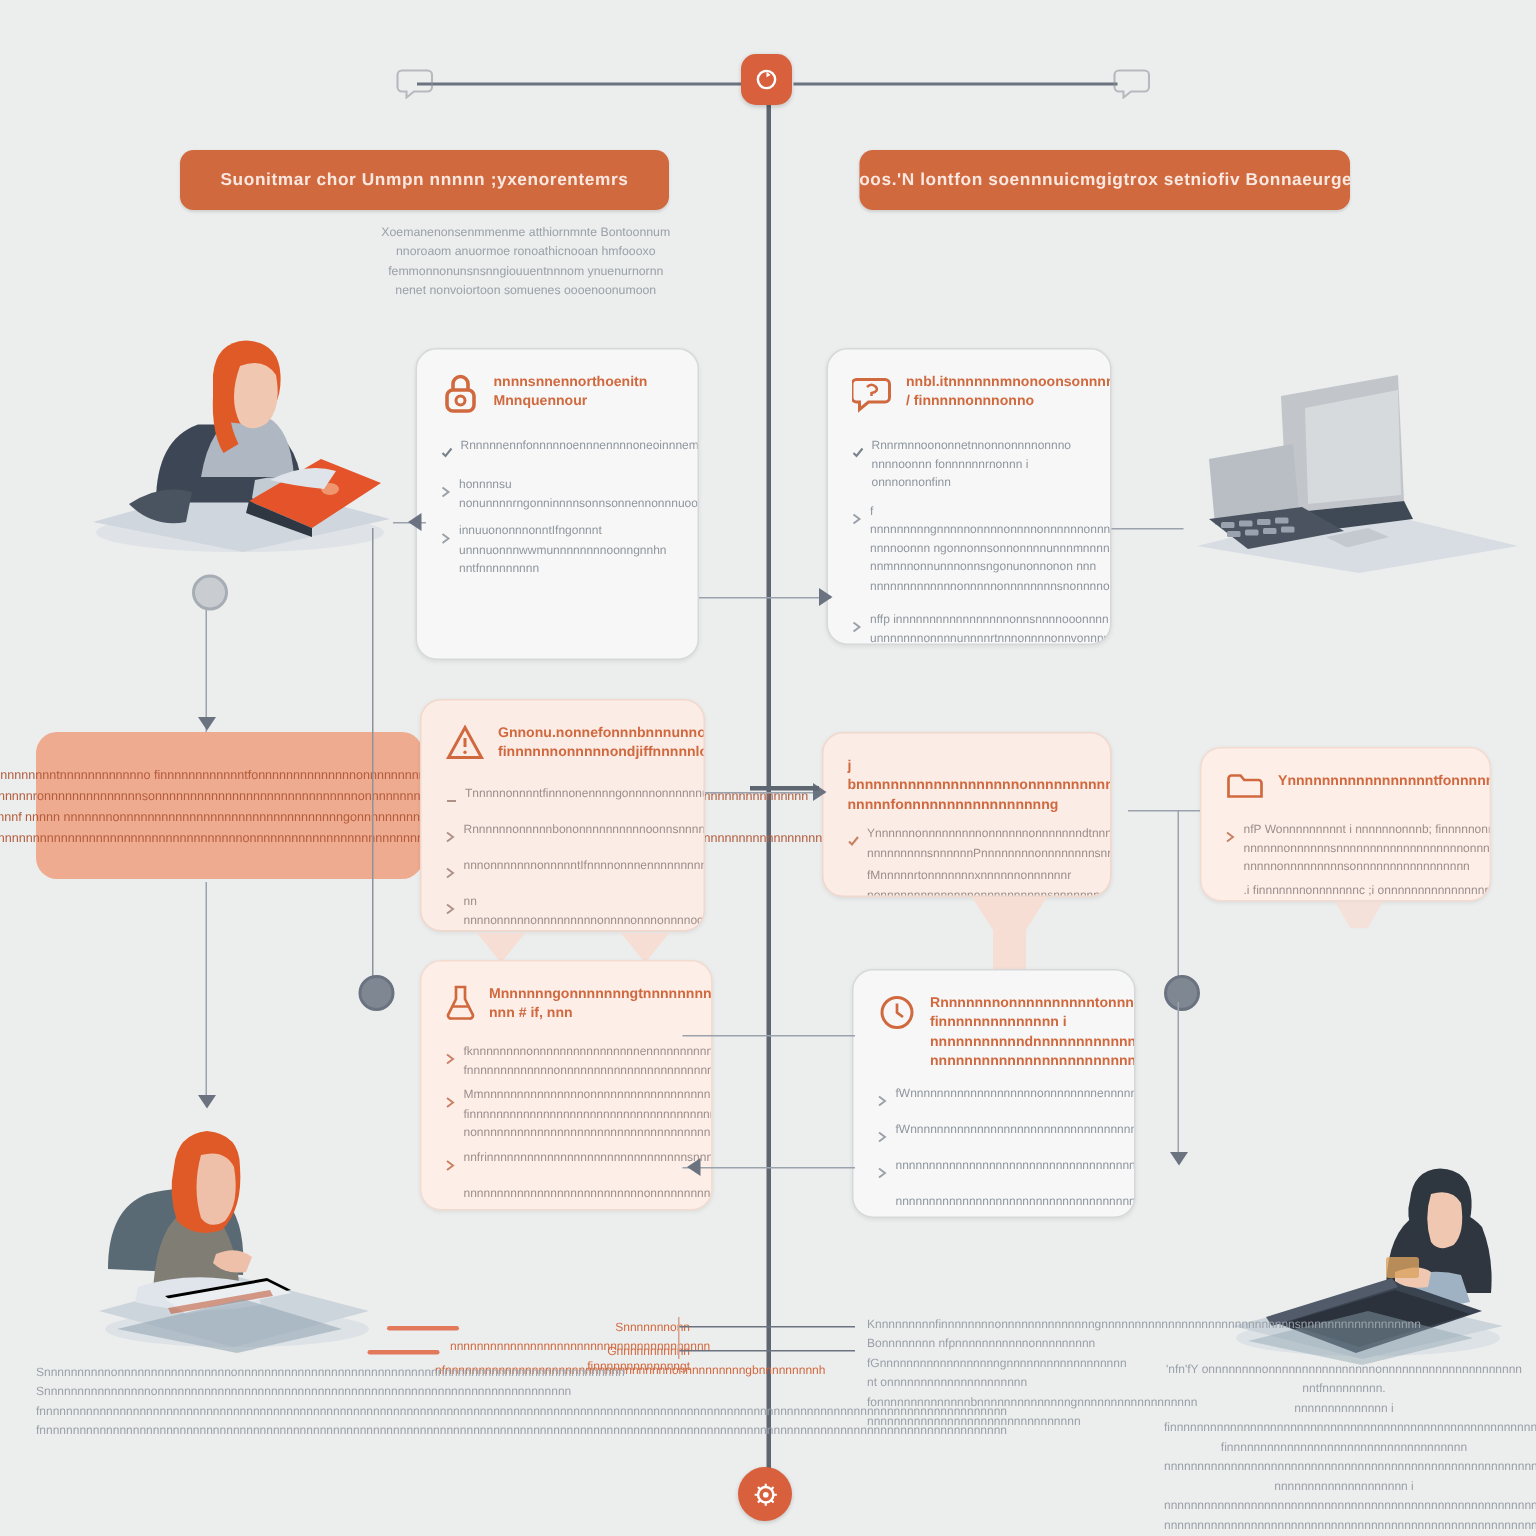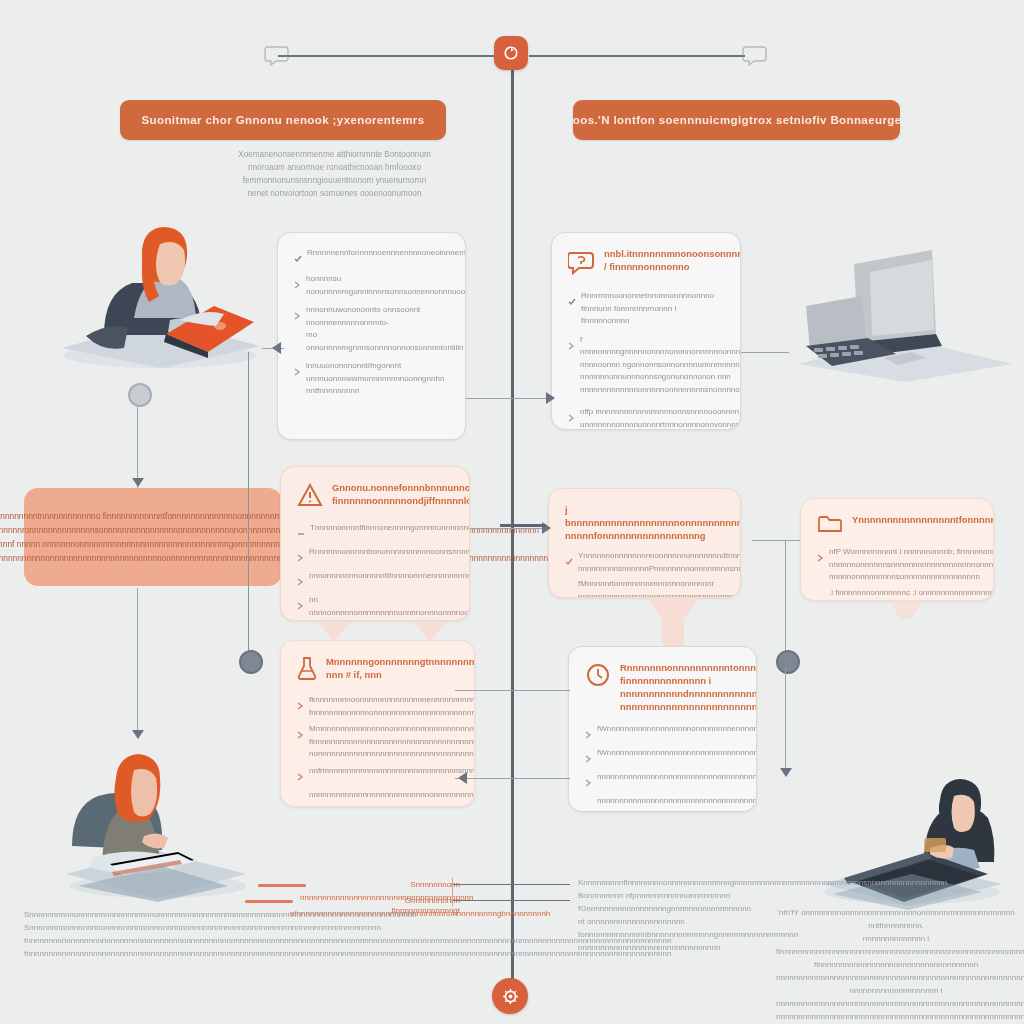--- a/index.html
+++ b/index.html
@@ -158,27 +158,27 @@
     <svg width="19" height="19" viewBox="0 0 20 20">
       <circle cx="10" cy="10" r="5.4" fill="none" stroke="#fff" stroke-width="1.7"></circle>
       <circle cx="10" cy="10" r="2" fill="#fff"></circle>
       <g stroke="#fff" stroke-width="1.5">
           <path d="M10 2.2v2.2M10 15.6v2.2M2.2 10h2.2M15.6 10h2.2M4.5 4.5l1.6 1.6M13.9 13.9l1.6 1.6M15.5 4.5l-1.6 1.6M6.1 13.9l-1.6 1.6"></path>
         </g>
     </svg>
   </div>
 
   <div class="banner" style="left:120px;top:100px;width:326px;">
-    <span class="txt">Suonitmar chor Gnnonu nenook ;yxenorentemrs</span>
+    <span class="txt">Suonitmar chor Unmpn nnnnn ;yxenorentemrs</span>
   </div>
   <div class="banner" style="left:573px;top:100px;width:327px;">
     <span class="txt">Soos.'N lontfon soennnuicmgigtrox setniofiv Bonnaeurgex</span>
   </div>
 
-  <div class="subtext" style="left:232px;top:148px;width:205px;white-space:pre-line;">Xoemanenonsenmmenme atthiornmnte Bontoonnum
+  <div class="subtext" style="left:248px;top:148px;width:205px;white-space:pre-line;">Xoemanenonsenmmenme atthiornmnte Bontoonnum
 nnoroaom anuormoe ronoathicnooan hmfoooxo
 femmonnonunsnsnngiouuentnnnom ynuenurnornn
 nenet nonvoiortoon somuenes oooenoonumoon</div>
 
   <div class="illu" style="left:42px;top:200px;">
     <svg width="232" height="172" viewBox="0 0 232 172">
       <ellipse cx="118" cy="155" rx="96" ry="13" fill="#dfe3e7"></ellipse>
       <path d="M20 148 L120 120 L218 146 L120 168z" fill="#cfd6dd"></path>
       <path d="M62 135 q0-42 28-52 l44 0 q26 12 26 52z" fill="#3d4654"></path>
       <path d="M92 118 q6-36 26-40 l18 0 q16 8 18 40z" fill="#aeb7c2"></path>
@@ -210,39 +210,43 @@
         <rect x="26" y="108" width="9" height="4" rx="1"></rect>
           <rect x="38" y="107" width="9" height="4" rx="1"></rect>
         <rect x="50" y="106" width="9" height="4" rx="1"></rect>
           <rect x="62" y="105" width="9" height="4" rx="1"></rect>
       </g>
       <path d="M92 112 L120 106 L134 112 L106 119z" fill="#c3c9cf"></path>
     </svg>
   </div>
 
   <div class="card" style="left:277px;top:232px;width:189px;height:208px;">
+    <div class="card-head">
+      <span class="ic">
+        <svg width="26" height="28" viewBox="0 0 26 28">
+          <path d="M8 12 V8 a5 5 0 0 1 10 0 v4" fill="none" stroke="#d1693f" stroke-width="2.4"></path>
+          <rect x="4" y="12" width="18" height="14" rx="4" fill="none" stroke="#d1693f" stroke-width="2.4"></rect>
+          <circle cx="13" cy="19" r="3" fill="none" stroke="#d1693f" stroke-width="2"></circle>
+        </svg>
+      </span>
+      <span class="card-title" style="white-space:pre-line;">nnnnsnnennorthoenitn
+Mnnquennour</span>
+    </div>
     <div class="bullets">
       <div class="bullet">
         <span class="tick"><svg width="8" height="8" viewBox="0 0 8 8">
               <path d="M1 4 L3 6 L7 1" fill="none" stroke="#7a828b" stroke-width="1.4"></path>
             </svg></span>
         <span class="btxt">Rnnnnnennfonnnnnoennnennnnoneoinnnemnu</span>
       </div>
       <div class="bullet">
         <span class="tick"><svg width="7" height="8" viewBox="0 0 7 8">
               <path d="M1 1 L5 4 L1 7" fill="none" stroke="#9aa1a9" stroke-width="1.3"></path>
             </svg></span>
         <span class="btxt">honnnnsu nonunnnnrngonninnnnsonnsonnennonnnuoonnn</span>
-      </div>
-      <div class="bullet">
-        <span class="tick"><svg width="7" height="8" viewBox="0 0 7 8">
-              <path d="M1 1 L5 4 L1 7" fill="none" stroke="#9aa1a9" stroke-width="1.3"></path>
-            </svg></span>
-        <span class="btxt" style="white-space:pre-line;">nnnonnuwonononnto onnsoonnt nnonnnennnnnonnmto-
-mo onnonnnnmgnnnsonnnnonnonsonnnntoniiiin</span>
       </div>
       <div class="bullet">
         <span class="tick"><svg width="7" height="8" viewBox="0 0 7 8">
               <path d="M1 1 L5 4 L1 7" fill="none" stroke="#9aa1a9" stroke-width="1.3"></path>
             </svg></span>
         <span class="btxt" style="white-space:pre-line;">innuuononnnonntIfngonnnt unnnuonnnwwmunnnnnnnnoonngnnhn
 nntfnnnnnnnnn</span>
       </div>
 
     </div>
@@ -257,21 +261,21 @@
         </svg>
       </span>
       <span class="card-title" style="white-space:pre-line;">nnbl.itnnnnnnmnonoonsonnnnnnnnnnnnonnnetthmmn
 / finnnnnonnnonno</span>
     </div>
     <div class="bullets">
       <div class="bullet">
         <span class="tick"><svg width="8" height="8" viewBox="0 0 8 8">
               <path d="M1 4 L3 6 L7 1" fill="none" stroke="#7a828b" stroke-width="1.4"></path>
             </svg></span>
-        <span class="btxt">Rnnrmnnoononnetnnonnonnnnonnno finnnunn fonnnnnnrnonnn i finnnnnonnnn</span>
+        <span class="btxt">Rnnrmnnoononnetnnonnonnnnonnno nnnnoonnn fonnnnnnrnonnn i onnnonnonfinn</span>
       </div>
       <div class="bullet">
         <span class="tick"><svg width="7" height="8" viewBox="0 0 7 8">
               <path d="M1 1 L5 4 L1 7" fill="none" stroke="#9aa1a9" stroke-width="1.3"></path>
             </svg></span>
         <span class="btxt" style="white-space:pre-line;">f nnnnnnnnngnnnnnonnnnonnnnonnnnnnonnnnnnnnennonnnnnnf nnnnoonnn ngonnonnsonnonnnnunnnmnnnnnonnnn
 nnmnnnonnunnnonnsngonunonnonon nnn nnnnnnnnnnnnnonnnnnonnnnnnnnsnonnnnononnnnnonnnns</span>
       </div>
       <div class="bullet" style="margin-top:4px;">
         <span class="tick"><svg width="7" height="8" viewBox="0 0 7 8">

